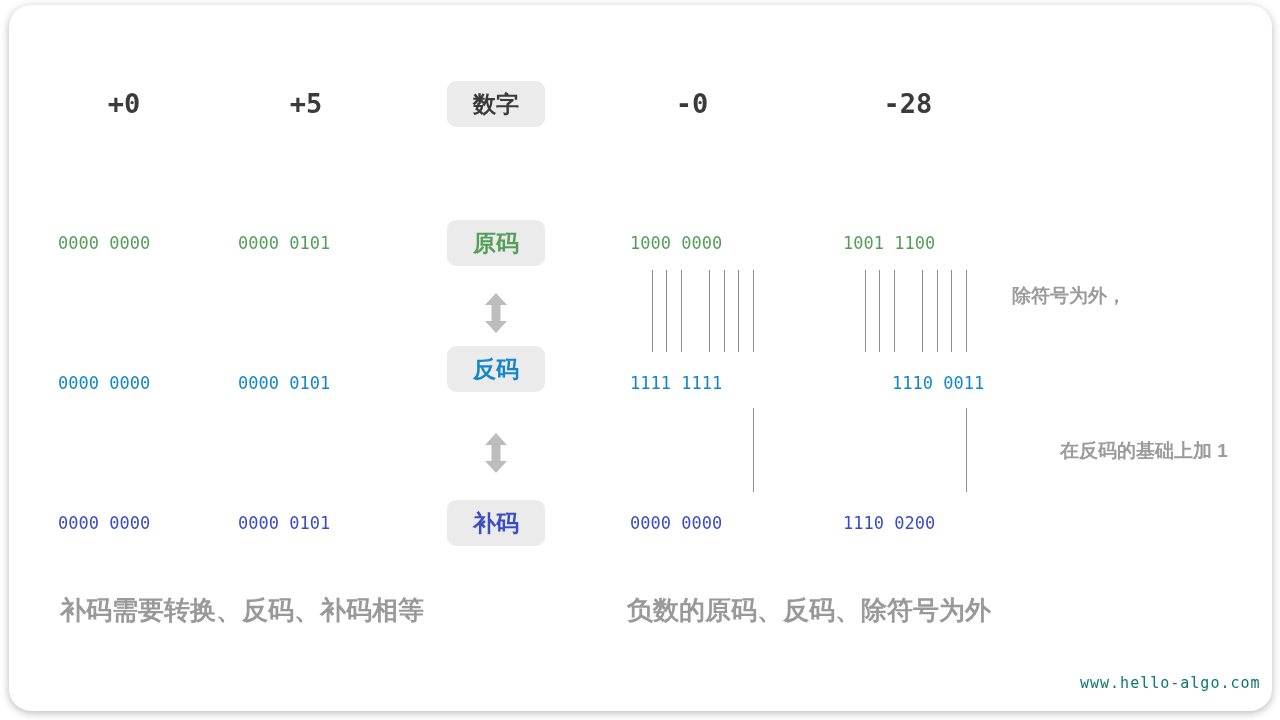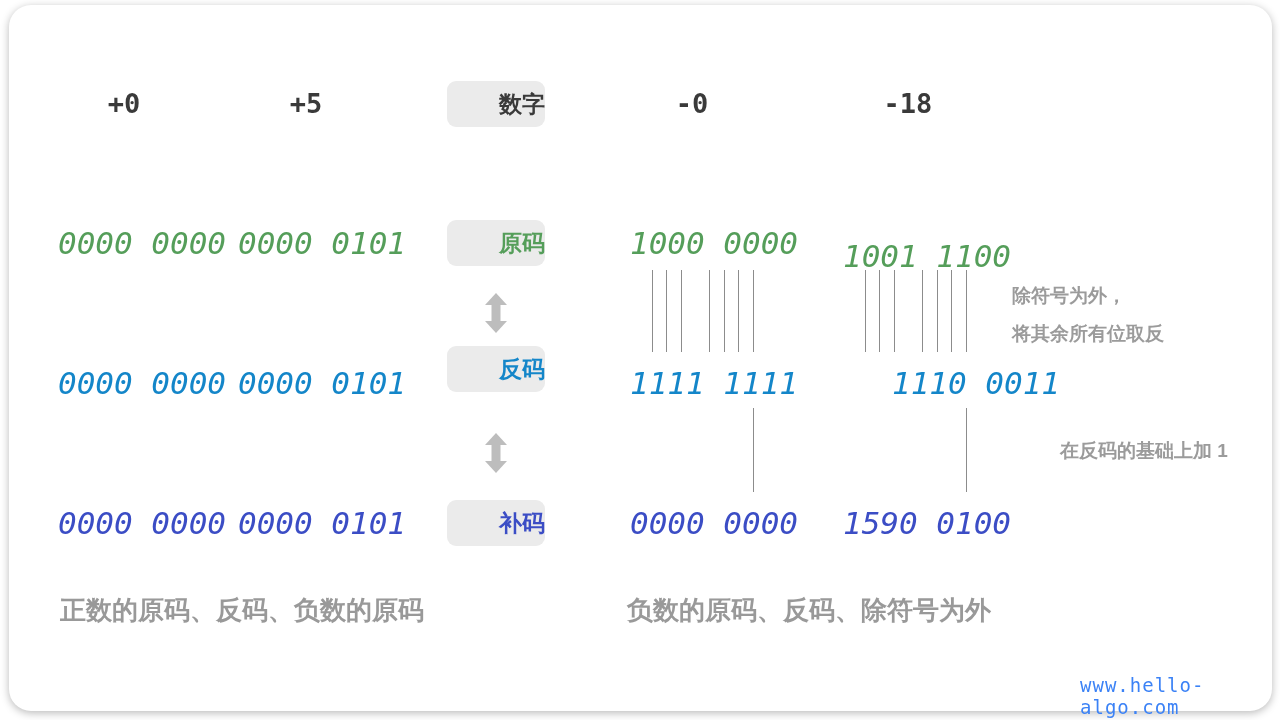--- a/index.html
+++ b/index.html
@@ -14,68 +14,68 @@
     box-shadow:0 2px 9px rgba(0,0,0,0.28);
   }
   .hnum{
     position:absolute;width:120px;text-align:center;
     font-family:"DejaVu Sans Mono","Liberation Mono",monospace;
     font-weight:bold;font-size:27px;color:#3a3a3a;line-height:30px;top:89px;
   }
   .bin{
     position:absolute;width:140px;
     font-family:"DejaVu Sans Mono","Liberation Mono",monospace;
-    font-size:31px;line-height:24px;font-weight:500;white-space:pre;font-style:italic;
+    font-size:17px;line-height:24px;font-weight:500;white-space:pre;
   }
   .green{color:#559e5a;}
   .blue{color:#1486c9;}
   .indigo{color:#3b4dc5;}
   .chip{
     position:absolute;left:447px;width:98px;height:46px;
     background:#ebebeb;border-radius:9px;
-    display:flex;align-items:center;justify-content:flex-end;
+    display:flex;align-items:center;justify-content:center;
     font-size:23px;font-weight:bold;
   }
   .chip.dark{color:#3a3a3a;}
   .vline{position:absolute;width:1px;background:#8c8c8c;}
   .arrow{position:absolute;left:485px;width:22px;height:40px;}
   .note{
     position:absolute;color:#9b9b9b;font-weight:bold;font-size:19px;
     white-space:nowrap;
   }
   .caption{
     position:absolute;color:#999999;font-weight:bold;font-size:26px;
     white-space:nowrap;top:593px;
   }
   .watermark{
     position:absolute;left:1080px;top:674px;
     font-family:"DejaVu Sans Mono","Liberation Mono",monospace;
-    font-size:19px;color:#3b82f6;letter-spacing:1px;
+    font-size:15px;color:#0f766e;letter-spacing:1px;
   }
 </style>
 </head>
 <body>
 
 <div class="card"></div>
 
 <div class="hnum" style="left:64px">+0</div>
 <div class="hnum" style="left:246px">+5</div>
 <div class="hnum" style="left:632px">-0</div>
-<div class="hnum" style="left:848px">-18</div>
+<div class="hnum" style="left:848px">-28</div>
 <div class="chip dark" style="top:81px">
   <span>数字</span>
 </div>
 
 <div class="bin green" style="left:58px;top:231px">0000 0000</div>
 <div class="bin green" style="left:238px;top:231px">0000 0101</div>
 <div class="chip green" style="top:220px">
   <span>原码</span>
 </div>
 <div class="bin green" style="left:630px;top:231px">1000 0000</div>
-<div class="bin green" style="left:843px;top:244px">1001 1100</div>
+<div class="bin green" style="left:843px;top:231px">1001 1100</div>
 
 <svg class="arrow" style="top:293px" viewBox="0 0 22 40">
   <polygon points="11,0 22,12 0,12" fill="#bdbdbd"></polygon>
   <rect x="6.5" y="10" width="9" height="20" fill="#bdbdbd"></rect>
   <polygon points="11,40 22,28 0,28" fill="#bdbdbd"></polygon>
 </svg>
 
 <div class="vline" style="left:652px;top:270px;height:82px"></div>
 <div class="vline" style="left:666px;top:270px;height:82px"></div>
 <div class="vline" style="left:681px;top:270px;height:82px"></div>
@@ -87,21 +87,20 @@
 <div class="vline" style="left:865px;top:270px;height:82px"></div>
 <div class="vline" style="left:879px;top:270px;height:82px"></div>
 <div class="vline" style="left:894px;top:270px;height:82px"></div>
 <div class="vline" style="left:922px;top:270px;height:82px"></div>
 <div class="vline" style="left:937px;top:270px;height:82px"></div>
 <div class="vline" style="left:951px;top:270px;height:82px"></div>
 <div class="vline" style="left:966px;top:270px;height:82px"></div>
 
 <div class="note" style="left:1012px;top:277px;line-height:38px">
   <div>除符号为外，</div>
-  <div>将其余所有位取反</div>
 </div>
 
 <div class="bin blue" style="left:58px;top:371px">0000 0000</div>
 <div class="bin blue" style="left:238px;top:371px">0000 0101</div>
 <div class="chip blue" style="top:346px">
   <span>反码</span>
 </div>
 <div class="bin blue" style="left:630px;top:371px">1111 1111</div>
 <div class="bin blue" style="left:892px;top:371px">1110 0011</div>
 
@@ -115,18 +114,18 @@
 <div class="vline" style="left:966px;top:408px;height:84px"></div>
 
 <div class="note" style="left:1060px;top:438px">在反码的基础上加 1</div>
 
 <div class="bin indigo" style="left:58px;top:511px">0000 0000</div>
 <div class="bin indigo" style="left:238px;top:511px">0000 0101</div>
 <div class="chip indigo" style="top:500px">
   <span>补码</span>
 </div>
 <div class="bin indigo" style="left:630px;top:511px">0000 0000</div>
-<div class="bin indigo" style="left:843px;top:511px">1590 0100</div>
+<div class="bin indigo" style="left:843px;top:511px">1110 0200</div>
 
-<div class="caption" style="left:60px">正数的原码、反码、负数的原码</div>
+<div class="caption" style="left:60px">补码需要转换、反码、补码相等</div>
 <div class="caption" style="left:627px">负数的原码、反码、除符号为外</div>
 
 <div class="watermark">www.hello-algo.com</div>
 
 </body></html>

